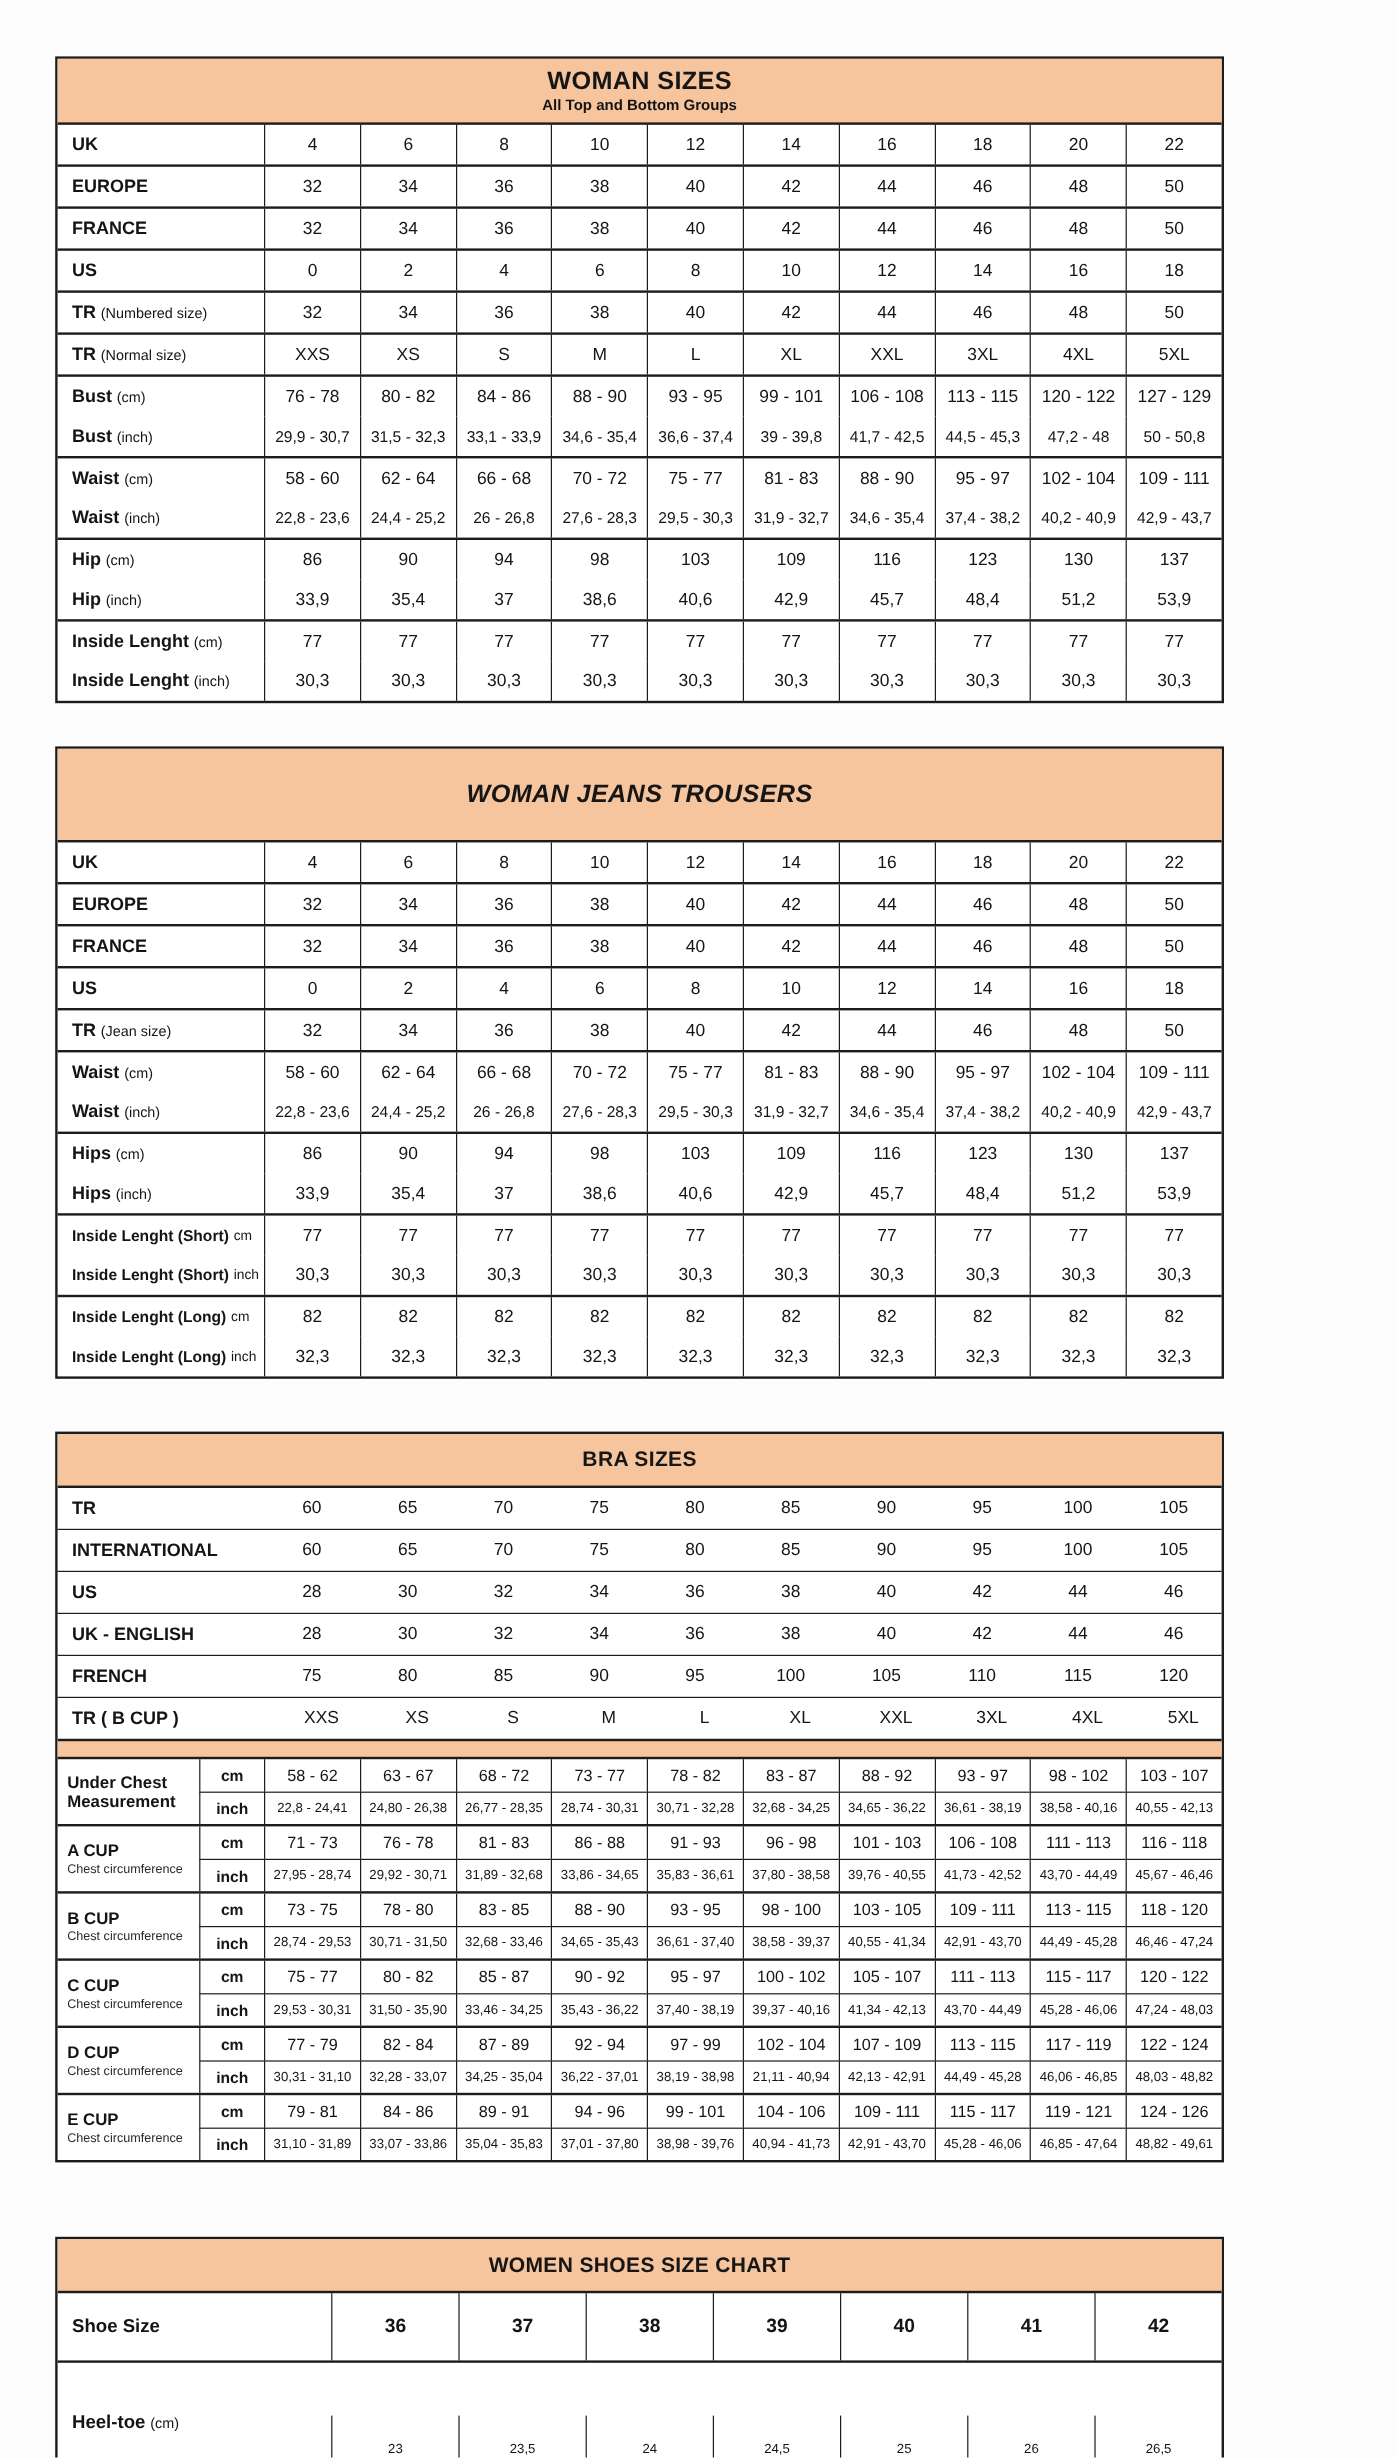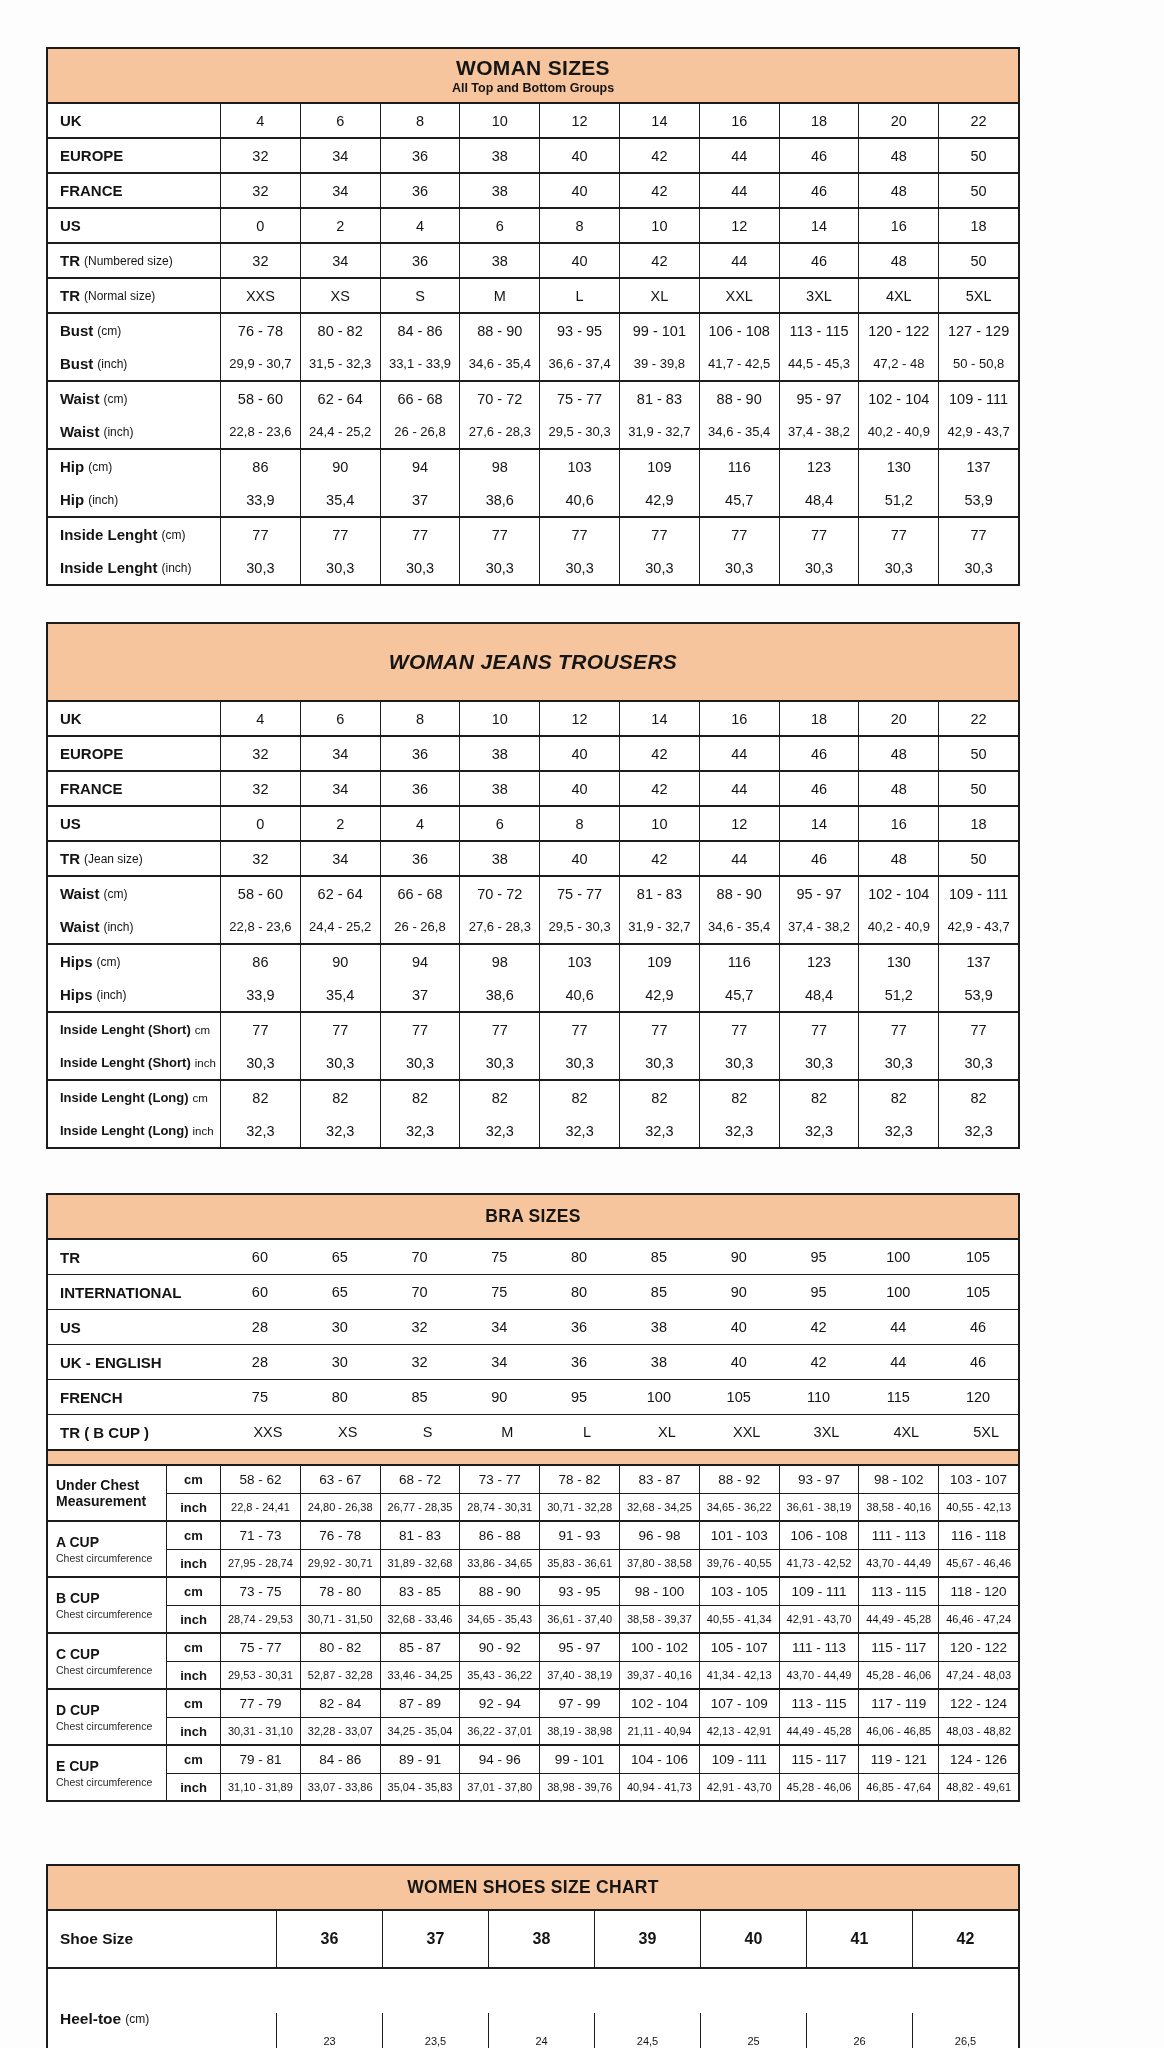--- a/index.html
+++ b/index.html
@@ -731,21 +731,21 @@
           <div class="cell val r1">85 - 87</div>
           <div class="cell val r1">90 - 92</div>
           <div class="cell val r1">95 - 97</div>
           <div class="cell val r1">100 - 102</div>
           <div class="cell val r1">105 - 107</div>
           <div class="cell val r1">111 - 113</div>
           <div class="cell val r1">115 - 117</div>
           <div class="cell val r1">120 - 122</div>
           <div class="cell unit r2">inch</div>
           <div class="cell val r2">29,53 - 30,31</div>
-          <div class="cell val r2">52,87 - 32,28</div>
+          <div class="cell val r2">31,50 - 35,90</div>
           <div class="cell val r2">33,46 - 34,25</div>
           <div class="cell val r2">35,43 - 36,22</div>
           <div class="cell val r2">37,40 - 38,19</div>
           <div class="cell val r2">39,37 - 40,16</div>
           <div class="cell val r2">41,34 - 42,13</div>
           <div class="cell val r2">43,70 - 44,49</div>
           <div class="cell val r2">45,28 - 46,06</div>
           <div class="cell val r2">47,24 - 48,03</div>
         </div>
         <div class="cup">

